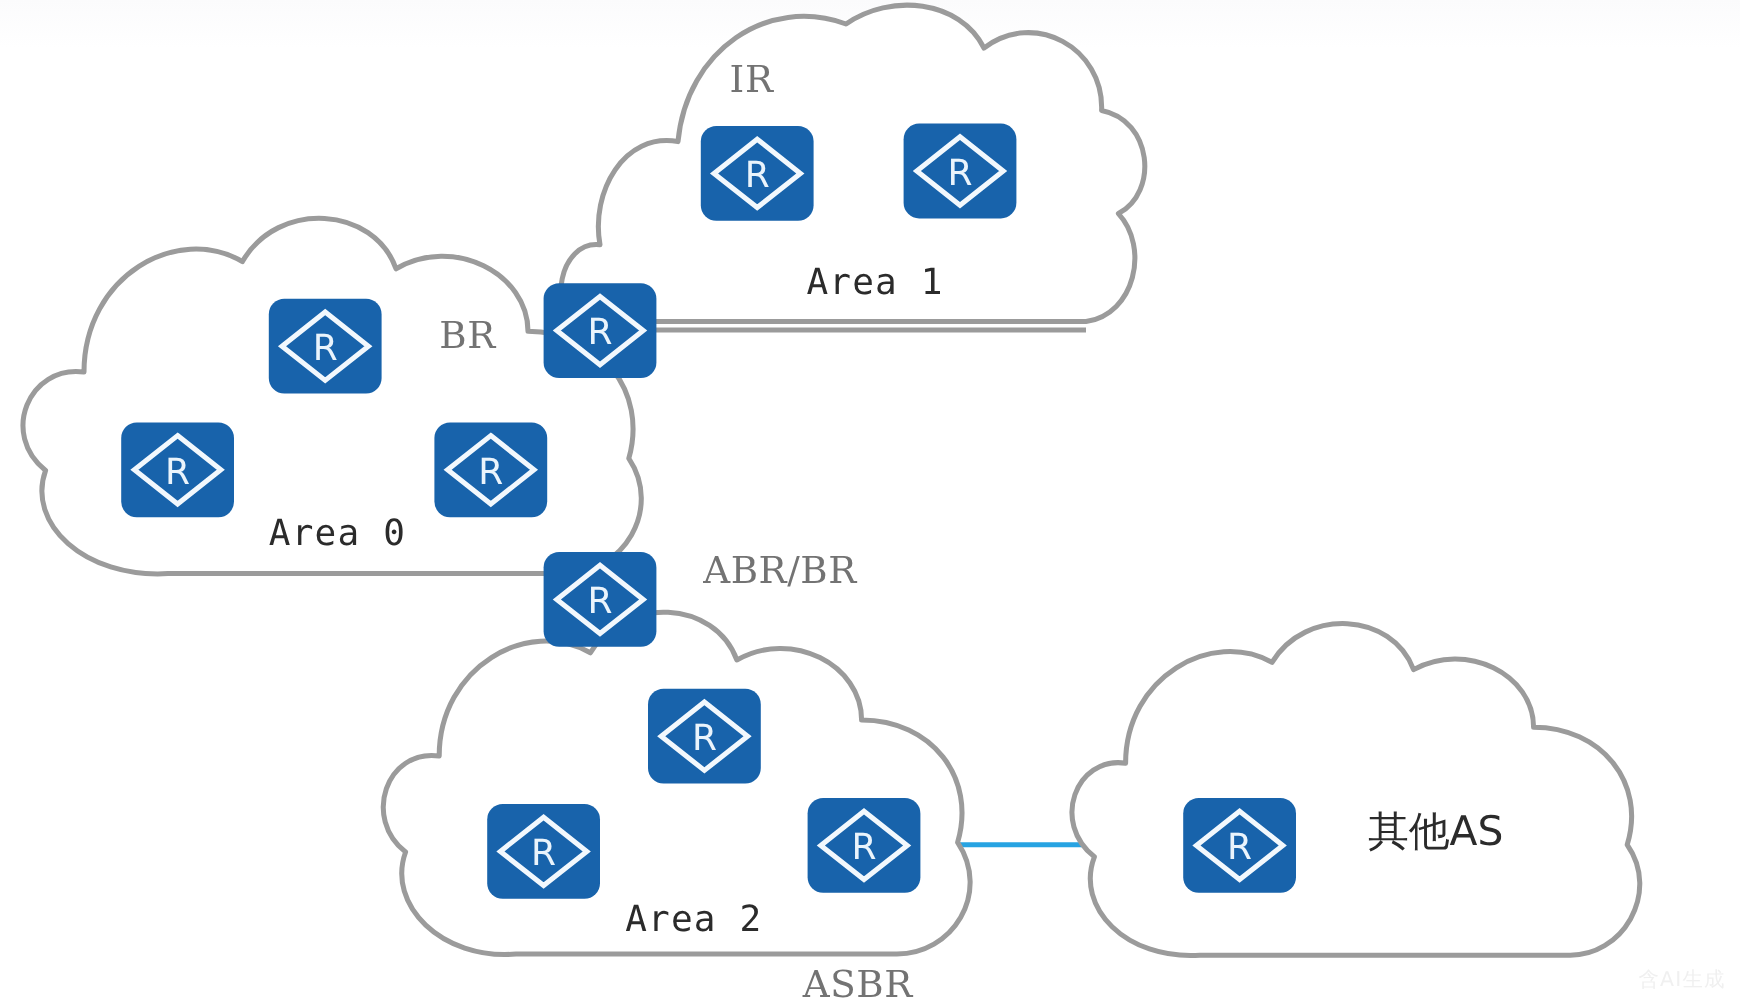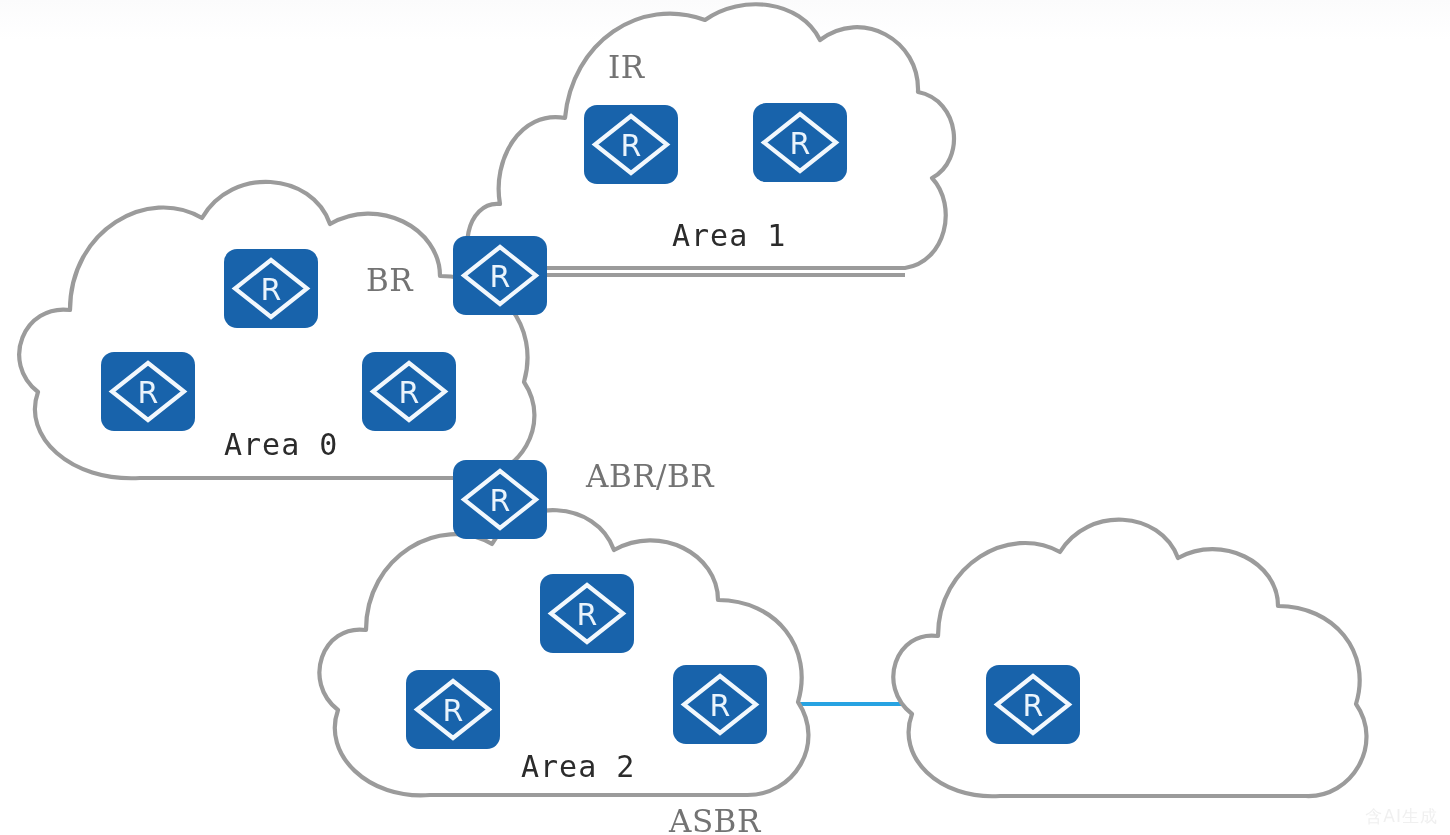--- a/index.html
+++ b/index.html
@@ -244,20 +244,21 @@
       <text class="rglyph" x="47" y="51" text-anchor="middle">R</text>
     </svg>
   </div>
 
   <div class="area-label" style="left:672px; top:218px;">Area 1</div>
 
   <div class="area-label" style="left:224px; top:427px;">Area 0</div>
 
   <div class="area-label" style="left:521px; top:749px;">Area 2</div>
 
+  <div class="as-label" style="left:1140px; top:670px;">其他AS</div>
 
   <div class="role-label" style="left:608px; top:49px;">IR</div>
 
   <div class="role-label" style="left:366px; top:262px;">BR</div>
 
   <div class="role-label" style="left:586px; top:458px;">ABR/BR</div>
 
   <div class="role-label" style="left:669px; top:803px;">ASBR</div>
 
   <div id="watermark">含AI生成</div>

